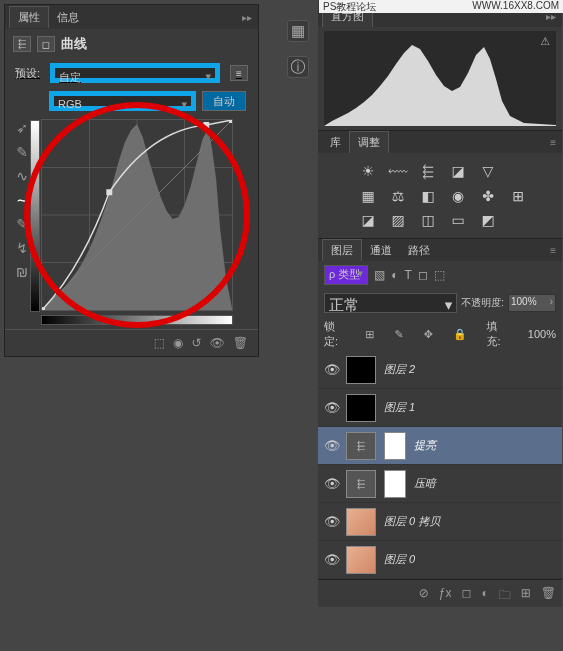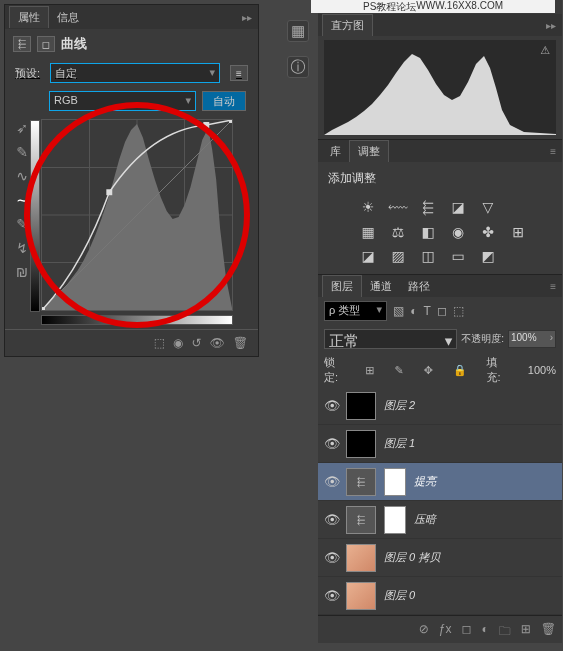--- a/index.html
+++ b/index.html
@@ -10,21 +10,21 @@
   .tab { padding: 3px 8px; font-size: 11px; color: #ccc; cursor: default; }
   .tab.active { background: #3a3a3a; border: 1px solid #555; border-bottom: none; }
   .tab-collapse { margin-left: auto; padding: 2px 6px; color: #888; font-size: 10px; }
   
   .title-row { display: flex; align-items: center; padding: 6px 8px; gap: 6px; }
   .icon-btn { width: 18px; height: 16px; background: #4a4a4a; border: 1px solid #666; display: inline-flex; align-items: center; justify-content: center; font-size: 10px; color: #ccc; }
   .panel-title { font-size: 13px; color: #ddd; font-weight: bold; }
   
   .preset-row { display: flex; align-items: center; padding: 4px 10px; gap: 10px; text-decoration: underline; }
   .label { font-size: 11px; color: #ccc; }
-  .select { flex: 1; background: #2a2a2a; border: 1px solid #0ea5e9; color: #ccc; font-size: 11px; padding: 2px 4px; height: 20px; position: relative; }
+  .select { flex: 1; background: #2a2a2a; border: 5px solid #0ea5e9; color: #ccc; font-size: 11px; padding: 2px 4px; height: 20px; position: relative; }
   .select::after { content: '▾'; position: absolute; right: 4px; color: #888; }
   .btn { background: #0369a1; border: 1px solid #666; color: #ccc; font-size: 11px; padding: 2px 10px; height: 20px; }
   
   .channel-row { display: flex; align-items: center; padding: 4px 12px 4px 44px; gap: 6px; }
   .channel-row .select { flex: 1; }
   
   .curve-area { position: relative; padding: 4px 14px 4px 36px; }
   .left-icons { position: absolute; left: 8px; top: 4px; display: flex; flex-direction: column; gap: 6px; }
   .left-icons .tool-ic { width: 18px; height: 18px; color: #999; font-size: 14px; display: flex; align-items: center; justify-content: center; }
   
@@ -39,36 +39,36 @@
   
   .bottom-icons { display: flex; gap: 8px; justify-content: flex-end; padding: 6px 10px; border-top: 1px solid #555; }
   .bottom-icons span { color: #999; font-size: 12px; }
   
   
   .center-strip { position: absolute; left: 287px; top: 20px; display: flex; flex-direction: column; gap: 14px; }
   .center-strip span { width: 22px; height: 22px; color: #aaa; font-size: 15px; display: flex; align-items: center; justify-content: center; border: 1px solid #555; background: #3a3a3a; border-radius: 3px; }
   
   
   .right-panel { position: absolute; left: 318px; top: 0; width: 244px; background: #3a3a3a; }
-  .watermark { position: absolute; top: 0; right: 8px; width: 244px; background: #f2f2f2; height: 13px; font-size: 10px; color: #333; display: flex; justify-content: center; padding: 0 4px; z-index: 5; }
-  
-  .hist-section { padding-top: 14px; }
+  .watermark { position: absolute; top: 0; right: 0; width: 244px; background: #f2f2f2; height: 13px; font-size: 10px; color: #333; display: flex; justify-content: space-between; padding: 0 4px; z-index: 5; }
+  
+  .hist-section { padding-top: 5px; }
   .hist-tabs { display: flex; background: #333; height: 22px; align-items: center; padding-left: 4px; }
   .hist-canvas { height: 95px; margin: 4px 6px; background: #2a2a2a; position: relative; }
   .hist-canvas .warn { position: absolute; top: 4px; right: 6px; color: #aaa; font-size: 11px; }
   
   .adjust-section { border-top: 1px solid #222; }
   .adjust-body { padding: 6px 10px; }
   .adjust-title { font-size: 12px; color: #ddd; padding: 2px 0 8px; }
   .adjust-icons-row { display: flex; gap: 10px; padding: 4px 0 4px 30px; color: #ccc; font-size: 14px; }
   .adjust-icons-row span { width: 20px; text-align: center; }
   
   .layers-section { border-top: 1px solid #222; }
   .layers-tools { display: flex; align-items: center; padding: 4px 6px; gap: 6px; }
-  .layers-tools .mini-select { background: #000000; border: 1px solid #555; color: #ccc; font-size: 11px; padding: 1px 4px; height: 20px; width: 63px; position: relative; }
+  .layers-tools .mini-select { background: #6d28d9; border: 1px solid #555; color: #ccc; font-size: 11px; padding: 1px 4px; height: 20px; width: 44px; position: relative; }
   .layers-tools .mini-select::after { content: '▾'; position: absolute; right: 4px; color: #888; }
   .layers-tools .ico { color: #aaa; font-size: 12px; }
   
   .blend-row { display: flex; align-items: center; padding: 4px 6px; gap: 4px; }
   .blend-row .blend { flex: 1; background: #2a2a2a; border: 1px solid #555; color: #ccc; font-size: 15px; padding: 2px 4px; height: 20px; position: relative; }
   .blend-row .blend::after { content: '▾'; position: absolute; right: 4px; }
   .blend-row .pct { width: 48px; background: #555; border: 1px solid #333; color: #ddd; font-size: 10px; padding: 1px 2px; height: 18px; position: relative; }
   .blend-row .pct::after { content: '›'; position: absolute; right: 2px; color: #aaa; }
   .blend-row .lbl { font-size: 10px; color: #ccc; }
   
@@ -184,21 +184,20 @@
     </div>
   </div>
 
   <div class="adjust-section">
     <div class="hist-tabs">
       <div class="tab">库</div>
       <div class="tab active">调整</div>
       <div class="tab-collapse">≡</div>
     </div>
     <div class="adjust-body">
-      <div class="adjust-title">添加调整</div>
       <div class="adjust-icons-row">
         <span>☀</span>
         <span>⬳</span>
         <span>⬱</span>
         <span>◪</span>
         <span>▽</span>
       </div>
       <div class="adjust-icons-row">
         <span>▦</span>
         <span>⚖</span>

